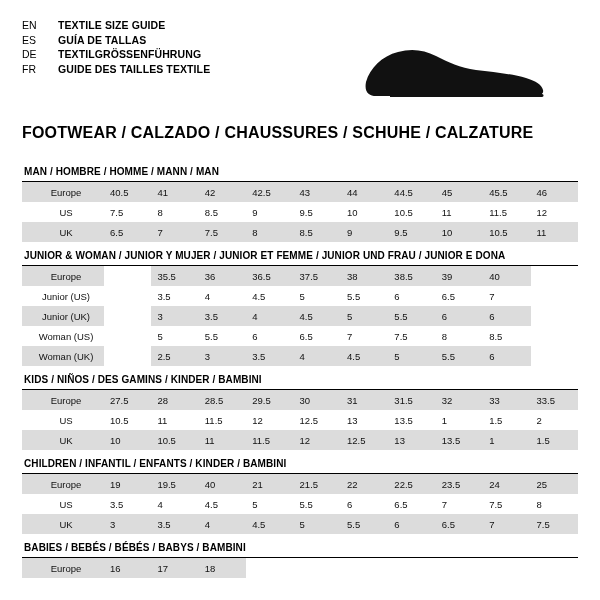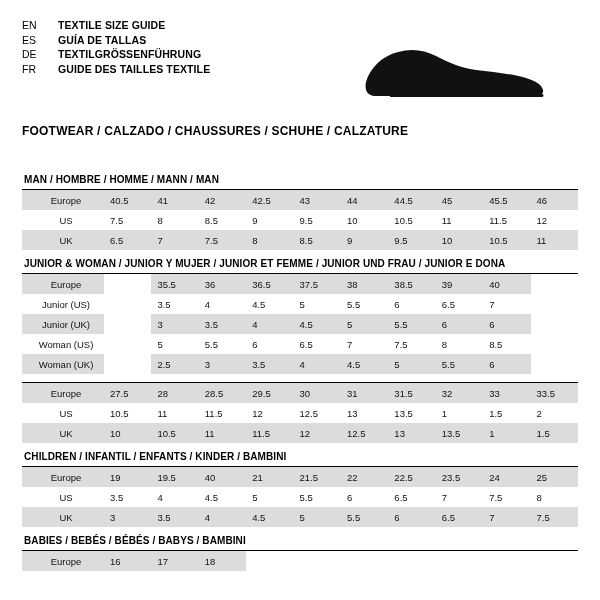--- a/index.html
+++ b/index.html
@@ -48,31 +48,31 @@
 
   .shoe-art {
     position: absolute;
     right: 28px;
     top: 16px;
     width: 190px;
     height: 70px;
   }
 
   .section-title {
-    font-size: 12px;
+    font-size: 16px;
     font-weight: bold;
     margin: 14px 0 0 0;
     letter-spacing: 0.2px;
   }
 
   
   .group {
     margin-top: 8px;
   }
-  .group.first { margin-top: 36px; }
+  .group.first { margin-top: 24px; }
 
   .group-head {
     font-size: 10px;
     font-weight: bold;
     padding: 0 0 4px 2px;
     letter-spacing: 0.1px;
   }
   .rule {
     height: 1px;
     background: #000000;
@@ -255,20 +255,21 @@
               <td class="cell">4.5</td>
               <td class="cell">5</td>
               <td class="cell">5.5</td>
               <td class="cell">6</td>
               <td class="cell empty"></td>
             </tr>
           </tbody>
         </table>
       </div>
       <div class="group">
+        <div class="group-head">KIDS / NIÑOS / DES GAMINS / KINDER / BAMBINI</div>
         <div class="rule"></div>
         <table class="sizes">
           <tbody>
             <tr class="shaded">
               <td class="rowlabel">Europe</td>
               <td class="cell">27.5</td>
               <td class="cell">28</td>
               <td class="cell">28.5</td>
               <td class="cell">29.5</td>
               <td class="cell">30</td>

